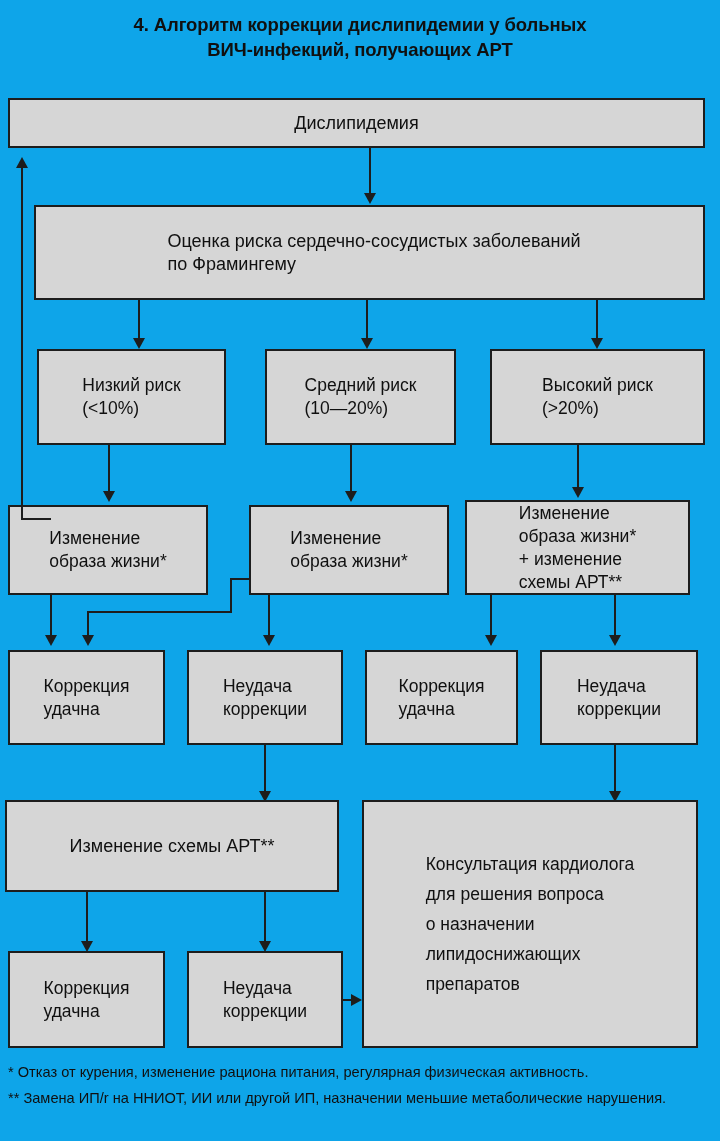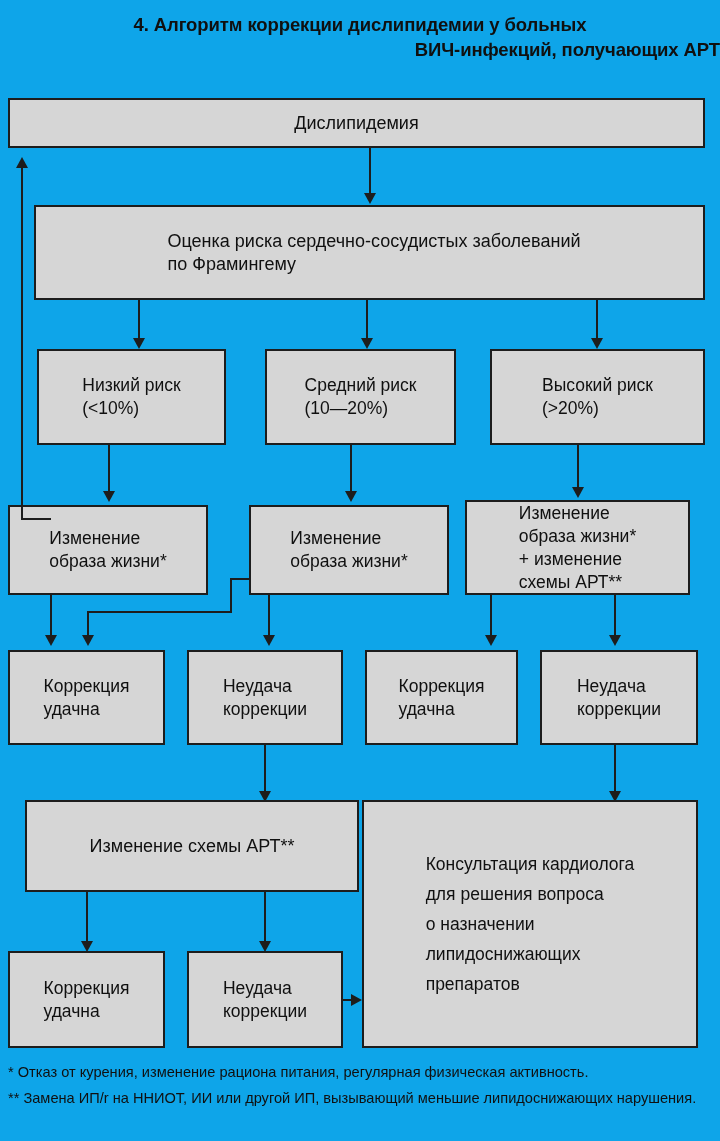--- a/index.html
+++ b/index.html
@@ -23,21 +23,21 @@
     left: 0;
     top: 12px;
     width: 720px;
     text-align: center;
     font-size: 18.5px;
     font-weight: bold;
     line-height: 25px;
     letter-spacing: -0.1px;
     color: #101010;
   }
-  .title .l2 { display: block; text-align: right; }
+  .title .l2 { display: block; }
 
   .node {
     position: absolute;
     box-sizing: border-box;
     background: #d6d6d6;
     border: 2.5px solid #1d1d1d;
     display: flex;
     align-items: center;
     justify-content: center;
     text-align: left;
@@ -198,21 +198,21 @@
     <span>Неудача
 коррекции</span>
   </div>
 
   <div class="vline" style="left:264px; top:745px; height:48px;"></div>
   <div class="arrow-down" style="left:259px; top:791px;"></div>
 
   <div class="vline" style="left:614px; top:745px; height:48px;"></div>
   <div class="arrow-down" style="left:609px; top:791px;"></div>
 
-  <div class="node wide" style="left:25px; top:800px; width:334px; height:92px;">
+  <div class="node wide" style="left:5px; top:800px; width:334px; height:92px;">
     <span>Изменение схемы АРТ**</span>
   </div>
 
   <div class="node tall-text" style="left:362px; top:800px; width:336px; height:248px;">
     <span>Консультация кардиолога
 для решения вопроса
 о назначении
 липидоснижающих
 препаратов</span>
   </div>
@@ -230,16 +230,16 @@
   <div class="node" style="left:187px; top:951px; width:156px; height:97px;">
     <span>Неудача
 коррекции</span>
   </div>
 
   <div class="hline" style="left:343px; top:999px; width:9px;"></div>
   <div class="arrow-right" style="left:351px; top:994px;"></div>
 
   <div class="footnotes">
     <p>* Отказ от курения, изменение рациона питания, регулярная физическая активность.</p>
-    <p>** Замена ИП/r на ННИОТ, ИИ или другой ИП, вызывающий меньшие липидоснижающих нарушения.</p>
+    <p>** Замена ИП/r на ННИОТ, ИИ или другой ИП, назначении меньшие метаболические нарушения.</p>
   </div>
 
 </div>
 
 </body></html>

